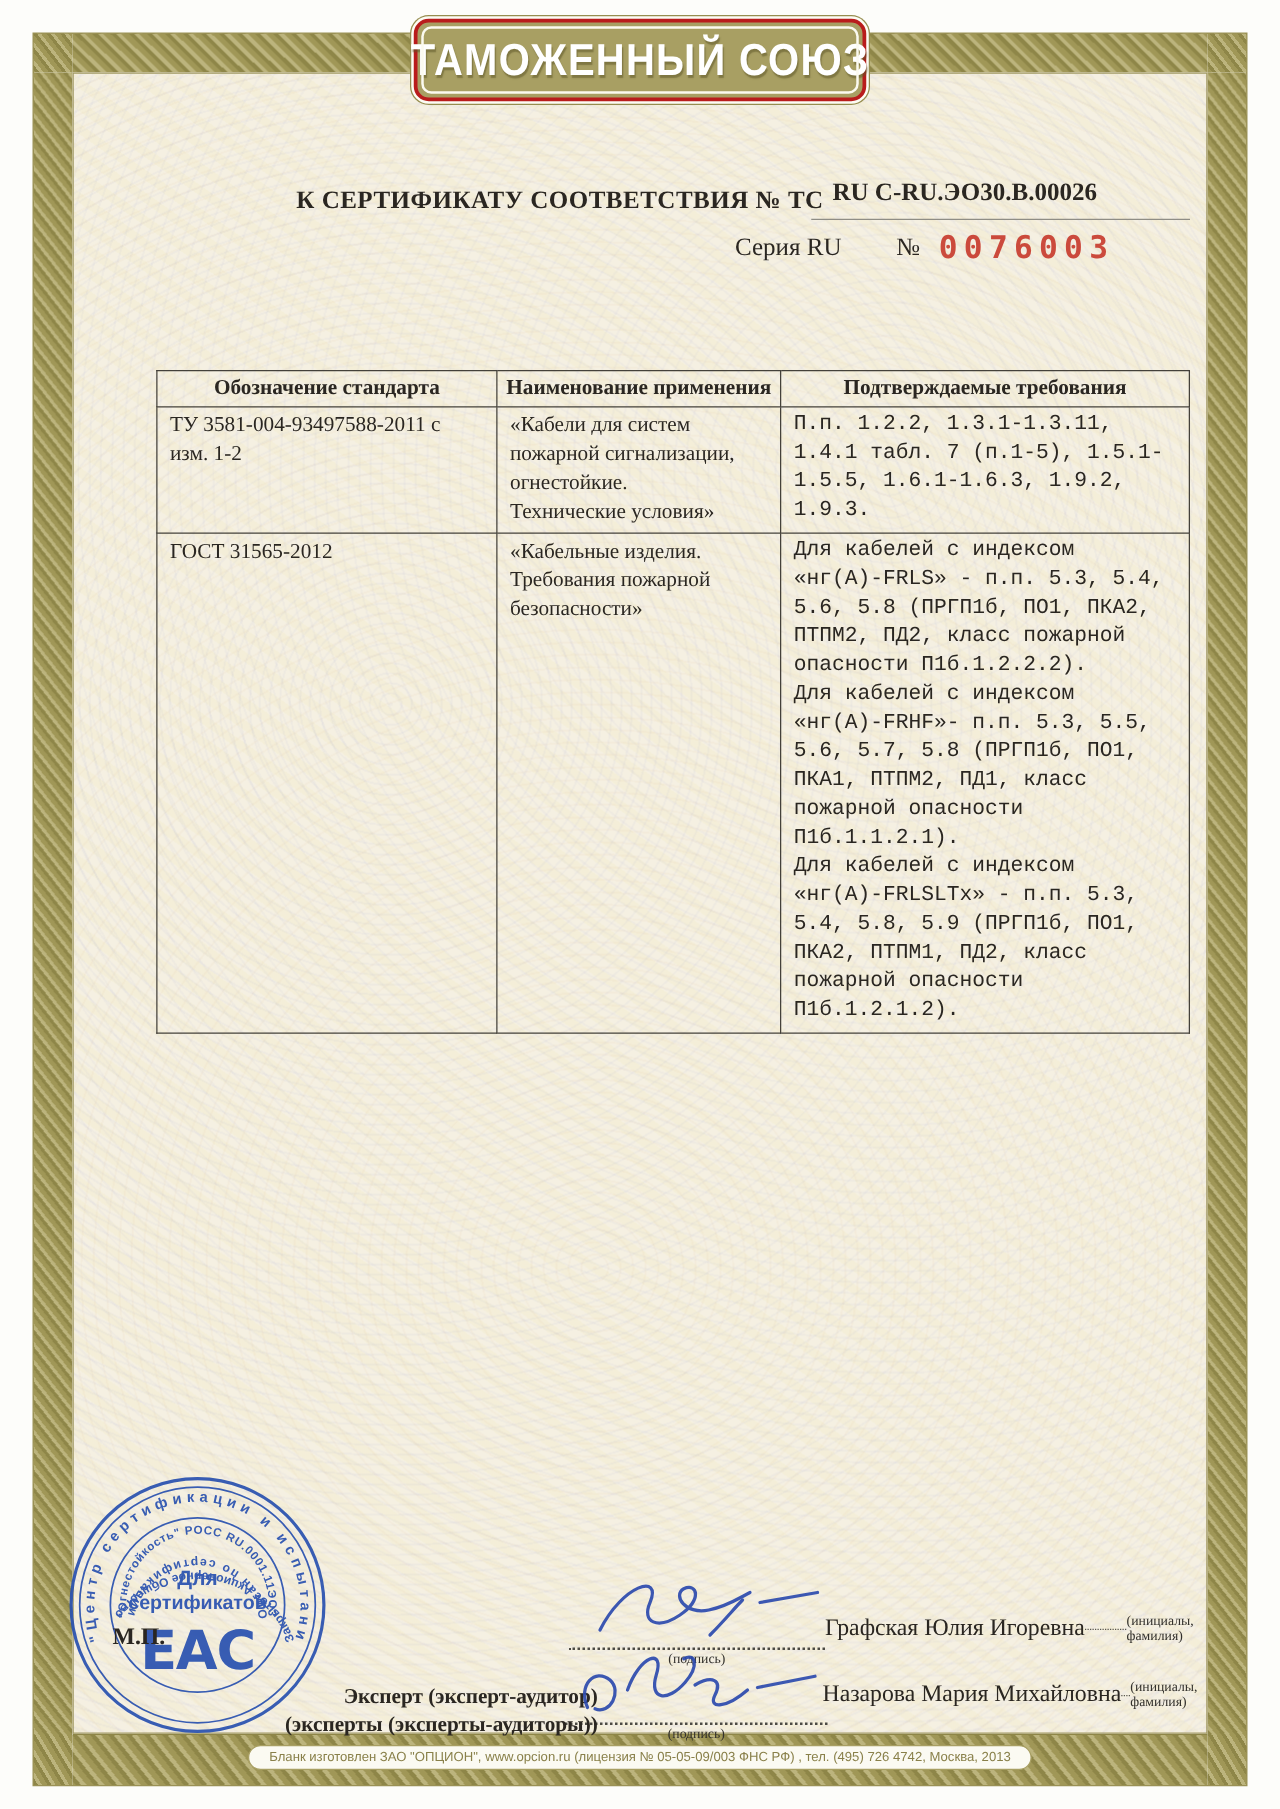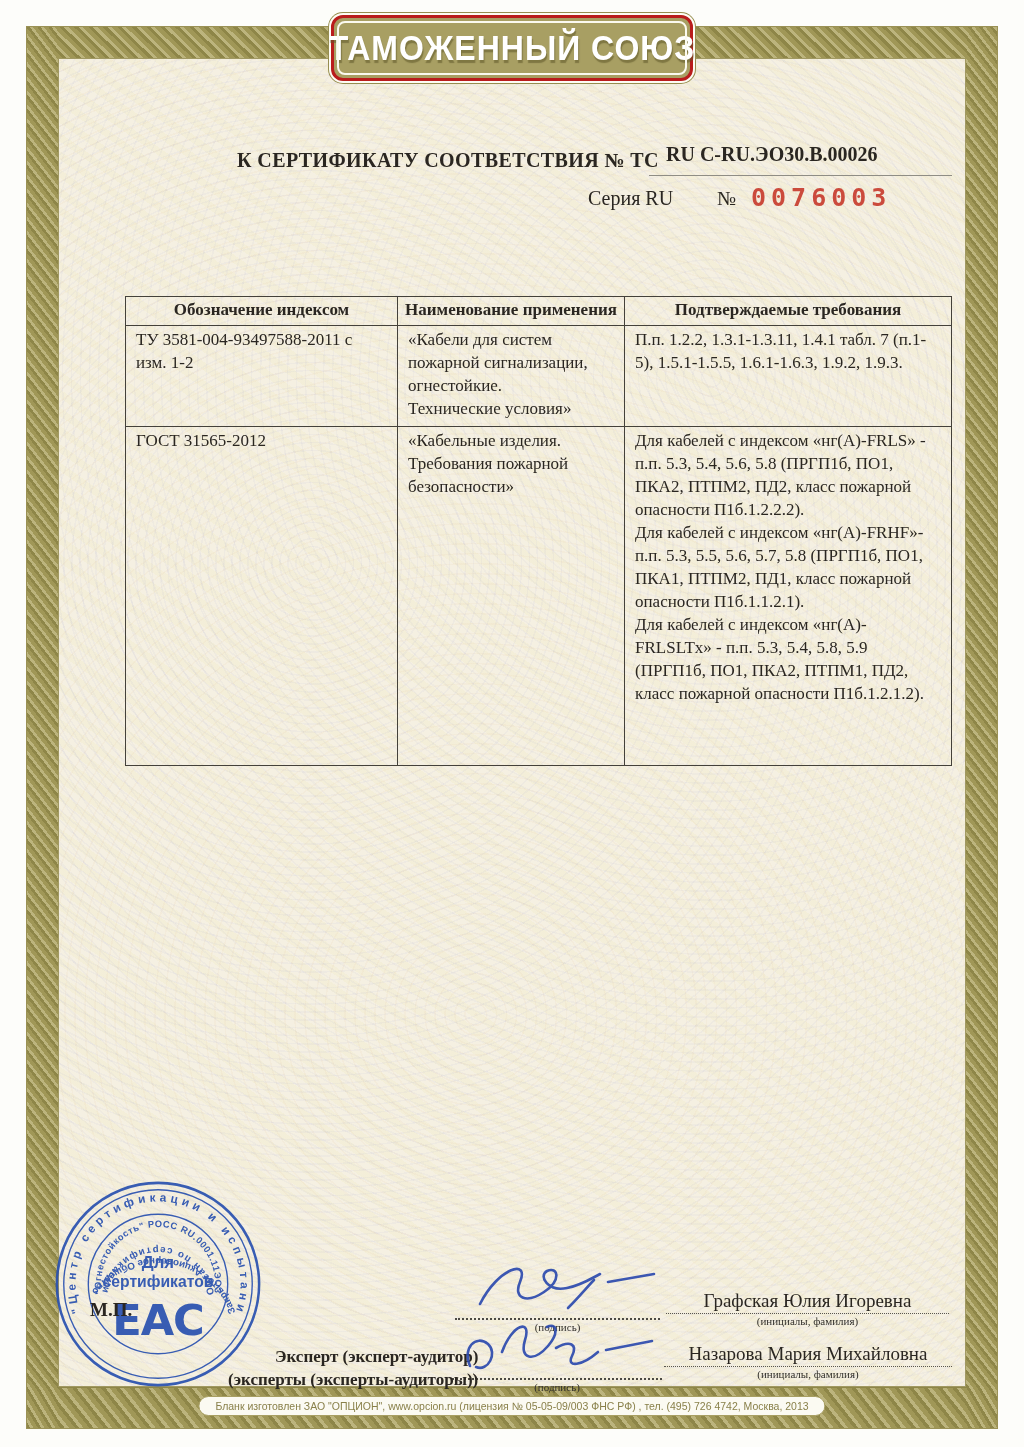--- a/index.html
+++ b/index.html
@@ -39,37 +39,37 @@
         font-weight:bold;font-size:25px;color:#cb4a3c;letter-spacing:5px;}
   .intro{position:absolute;left:60px;right:60px;top:227px;text-align:center;
         font-size:18.5px;font-weight:bold;line-height:28px;white-space:pre-line;}
   
   .std-table{position:absolute;left:125px;top:296px;width:826px;border-collapse:collapse;
         font-size:17px;line-height:23px;table-layout:fixed;}
   .std-table th,.std-table td{border:1.5px solid #44413a;vertical-align:top;}
   .std-table th{font-weight:bold;text-align:center;padding:2px 6px 4px 6px;line-height:22px;}
   .std-table td{padding:2px 10px 6px 10px;text-align:left;font-weight:normal;}
   .prewrap{white-space:pre-line;}
-  .req{margin:0;}
+  .req{margin:0;font-family:Liberation Mono, monospace;}
   .row-std1 td{height:90px;}
   .row-std2 td{height:330px;}
   
   .stamp{position:absolute;left:50px;top:1176px;width:216px;height:216px;opacity:.93;z-index:2;}
   .mp-label{position:absolute;left:90px;top:1299px;font-size:19px;font-weight:bold;z-index:3;}
   
   .sig-label{position:absolute;font-weight:bold;font-size:17px;line-height:23px;white-space:pre-line;z-index:3;}
   .sig-label1{left:228px;top:1290px;}
   .sig-label2{left:228px;top:1345px;text-align:right;}
   .sig-line{position:absolute;border-bottom:2px dotted #4c4a44;z-index:1;}
   .sig-line1{left:455px;top:1296px;width:205px;height:22px;}
   .sig-line2{left:452px;top:1352px;width:210px;height:26px;}
   .sig-sub{position:absolute;text-align:center;font-size:11px;color:#32302b;z-index:3;}
   .sig-sub1{left:455px;top:1321px;width:205px;}
   .sig-sub2{left:452px;top:1381px;width:210px;}
-  .name-block{position:absolute;display:flex;flex-direction:column;align-items:center;z-index:3;}
+  .name-block{position:absolute;display:flex;align-items:center;z-index:3;}
   .name-block1{left:660px;top:1290px;width:295px;}
   .name-block2{left:658px;top:1343px;width:300px;}
   .nb-name{font-size:19px;white-space:nowrap;}
   .nb-line{width:96%;border-top:1.5px dotted #5a574f;margin-top:1px;}
   .nb-sub{font-size:11px;color:#32302b;margin-top:1px;}
   .ink{position:absolute;z-index:4;}
   .ink1{left:468px;top:1256px;width:205px;height:72px;}
   .ink2{left:460px;top:1314px;width:215px;height:74px;}
   
   .footer-pill{position:absolute;left:50%;top:1396px;transform:translateX(-50%);
@@ -96,21 +96,21 @@
 
 
   <table class="std-table">
     <colgroup>
         <col style="width:272px">
         <col style="width:227px">
         <col style="width:327px">
       </colgroup>
     <tbody>
         <tr>
-      <th>Обозначение индексом</th>
+      <th>Обозначение стандарта</th>
       <th>Наименование применения</th>
       <th>Подтверждаемые требования</th>
     </tr>
     <tr class="row-std1">
       <td class="prewrap">ТУ 3581-004-93497588-2011 с
 изм. 1-2</td>
       <td class="prewrap">«Кабели для систем
 пожарной сигнализации,
 огнестойкие.
 Технические условия»</td>

